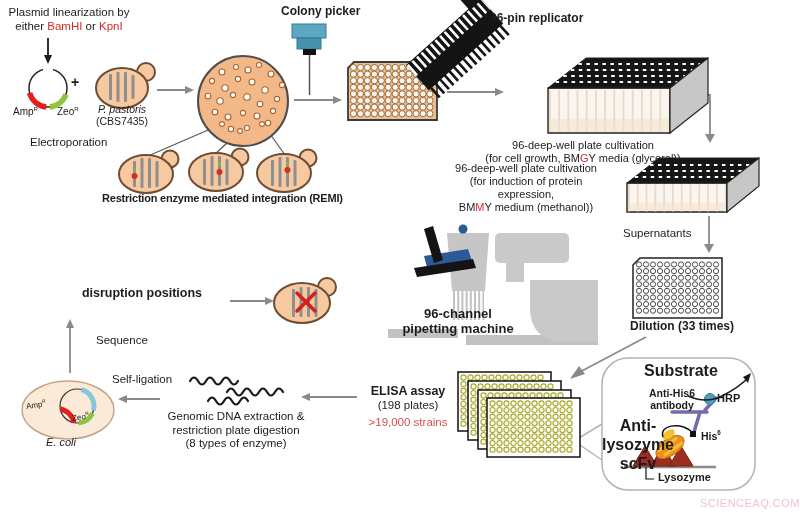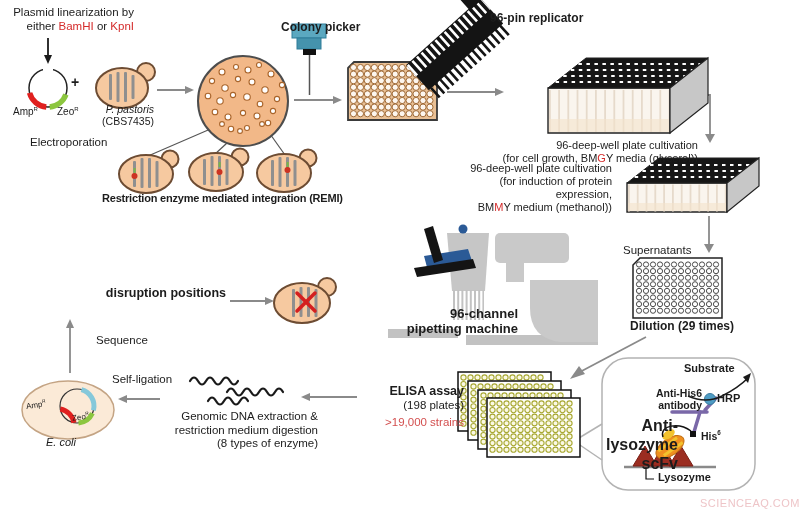--- a/index.html
+++ b/index.html
@@ -1,20 +1,20 @@
 <!DOCTYPE html>
 <html><head>
 <meta charset="utf-8">
 <style>
   html,body{margin:0;padding:0;background:#fff}
   #stage{position:relative;width:800px;height:514px;background:#ffffff;overflow:hidden;
          font-family:"Liberation Sans",sans-serif;}
   #art{position:absolute;left:0;top:0}
   .lbl{position:absolute;font-size:11.5px;color:#1c1c1c;line-height:1.18;white-space:nowrap}
-  .ctr{text-align:right;white-space:normal}
+  .ctr{text-align:center;white-space:normal}
   .b{font-weight:700}
   .red{color:#d42b2b}
   .red2{color:#d34f4f}
   .it{font-style:italic}
   .lbl sup{font-size:.6em}
   .wm{position:absolute;font-size:11px;letter-spacing:.5px;color:#eec5c8}
 </style>
 </head>
 <body>
 
@@ -871,55 +871,55 @@
 <div class="lbl" style="left:57px;top:106px;font-size:10px"><span>Zeo</span><sup>R</sup></div>
 <div class="lbl b" style="left:71px;top:74px;font-size:14px">+</div>
 
 <div class="lbl ctr" style="left:90px;top:103px;width:64px;font-size:10.5px">
   <div class="it">P. pastoris</div>
   <div>(CBS7435)</div>
 </div>
 
 <div class="lbl" style="left:30px;top:136px">Electroporation</div>
 
-<div class="lbl b" style="left:281px;top:20px;font-size:12px">Colony picker</div>
+<div class="lbl b" style="left:281px;top:4px;font-size:12px">Colony picker</div>
 
 
 <div class="lbl b" style="left:102px;top:192px;font-size:11px;letter-spacing:-0.2px">Restriction enzyme mediated integration (REMI)</div>
 
 <div class="lbl b" style="left:490px;top:11px;font-size:12px">96-pin replicator</div>
 
 <div class="lbl ctr" style="left:468px;top:139px;width:230px;font-size:11px">
   <div>96-deep-well plate cultivation</div>
   <div><span>(for cell growth, BM</span><span class="red">G</span><span>Y media (glycerol))</span></div>
 </div>
 
 <div class="lbl ctr" style="left:440px;top:162px;width:172px;font-size:11px">
   <div>96-deep-well plate cultivation</div>
   <div>(for induction of protein</div>
   <div>expression,</div>
   <div><span>BM</span><span class="red">M</span><span>Y medium (methanol))</span></div>
 </div>
 
-<div class="lbl" style="left:623px;top:244px">Supernatants</div>
-
-<div class="lbl b" style="left:630px;top:319px;font-size:12px">Dilution (29 times)</div>
+<div class="lbl" style="left:623px;top:227px">Supernatants</div>
+
+<div class="lbl b" style="left:630px;top:319px;font-size:12px">Dilution (33 times)</div>
 
 <div class="lbl ctr b" style="left:398px;top:306px;width:120px;font-size:13px">
   <div>96-channel</div>
   <div>pipetting machine</div>
 </div>
 
 <div class="lbl ctr" style="left:352px;top:384px;width:112px">
   <div class="b" style="font-size:12.5px">ELISA assay</div>
   <div>(198 plates)</div>
   <div class="red2" style="margin-top:4px">&gt;19,000 strains</div>
 </div>
 
-<div class="lbl b" style="left:684px;top:362px;font-size:11px">Substrate</div>
+<div class="lbl b" style="left:644px;top:362px;font-size:16px">Substrate</div>
 <div class="lbl ctr b" style="left:642px;top:387px;width:60px;font-size:10.5px">
   <div>Anti-His6</div>
   <div>antibody</div>
 </div>
 <div class="lbl b" style="left:717px;top:392px;font-size:11px">HRP</div>
 <div class="lbl ctr b" style="left:598px;top:417px;width:80px;font-size:16px">
   <div>Anti-lysozyme</div>
   <div>scFv</div>
 </div>
 <div class="lbl b" style="left:701px;top:429px;font-size:10.5px"><span>His</span><sup>6</sup></div>
@@ -930,21 +930,21 @@
 </div>
 
 <div class="lbl" style="left:96px;top:334px">Sequence</div>
 
 
 
 <div class="lbl" style="left:112px;top:373px">Self-ligation</div>
 
 <div class="lbl ctr" style="left:154px;top:410px;width:164px">
   <div>Genomic DNA extraction &amp;</div>
-  <div>restriction medium digestion</div>
+  <div>restriction plate digestion</div>
   <div>(8 types of enzyme)</div>
 </div>
 
 <div class="lbl it" style="left:46px;top:436px;font-size:11px">E. coli</div>
 <div class="lbl" style="left:26px;top:400px;font-size:8px;transform:rotate(-8deg)"><span>Amp</span><sup>R</sup></div>
 <div class="lbl" style="left:72px;top:412px;font-size:8px;transform:rotate(-8deg)"><span>Zeo</span><sup>R</sup></div>
 
 <div class="wm" style="left:700px;top:497px">SCIENCEAQ.COM</div>
 
 </div>

